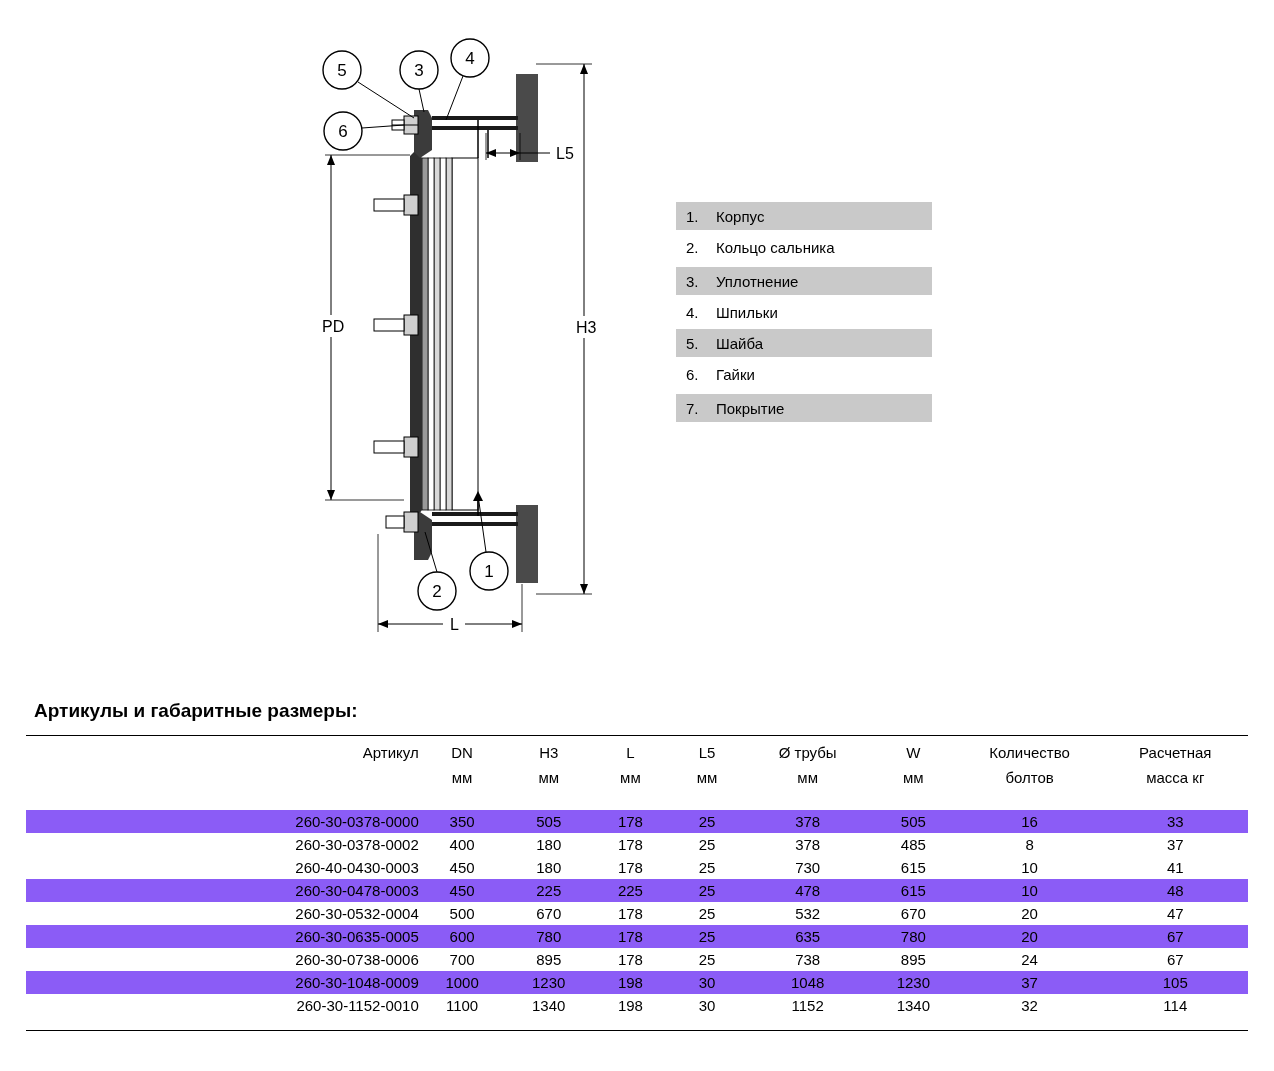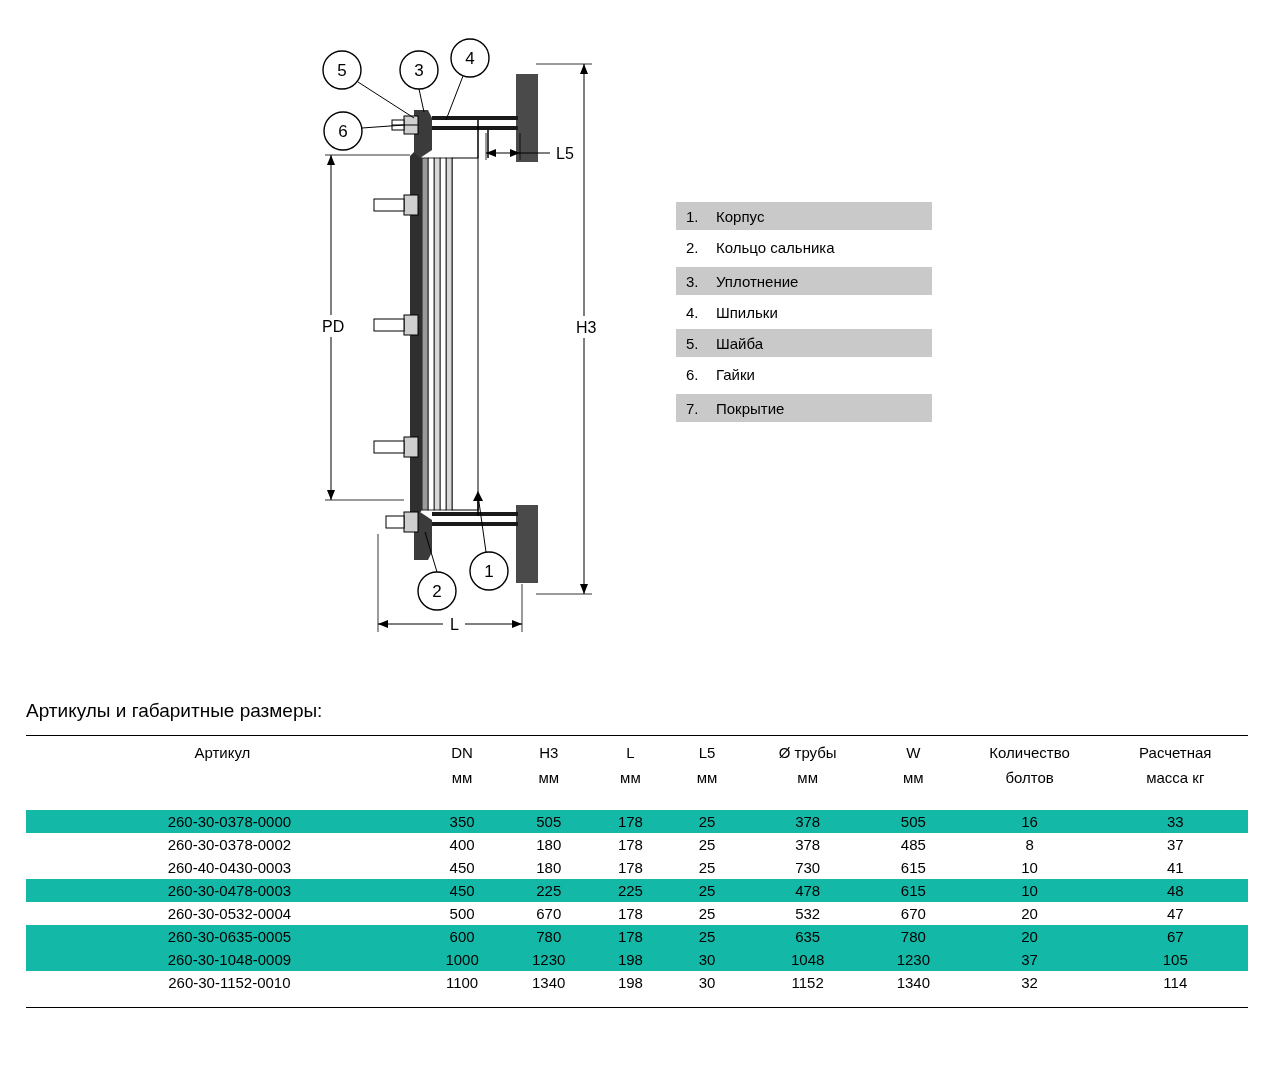--- a/index.html
+++ b/index.html
@@ -45,24 +45,24 @@
     width: 40px;
     padding-left: 10px;
     box-sizing: border-box;
   }
   .legend-label { }
   .legend-gap { height: 3px; }
 
   
   #table-title {
     position: absolute;
-    left: 26px;
+    left: 34px;
     top: 700px;
     font-size: 19px;
-    font-weight: normal;
+    font-weight: bold;
   }
   #spec-table {
     position: absolute;
     left: 26px;
     top: 735px;
     width: 1222px;
     border-collapse: collapse;
     font-size: 15px;
   }
   #spec-table thead tr.head-top th,
@@ -74,23 +74,23 @@
     border-top: 1.5px solid #000;
     padding-top: 8px;
   }
   #spec-table thead tr.head-units th {
     padding-bottom: 24px;
   }
   #spec-table tbody tr td {
     padding: 3px 0;
     text-align: center;
   }
-  #spec-table tbody tr.shaded td { background: #14b8a6; }
+  #spec-table tbody tr.shaded td { background: #8b5cf6; }
   #spec-table td.art, #spec-table th.art {
-    text-align: center;
+    text-align: right;
     padding-left: 14px;
     width: 400px;
   }
   #spec-table tbody tr:last-child td {
     border-bottom: 1.5px solid #000;
     padding-bottom: 16px;
   }
   .col-dn { width: 90px; }
   .col-h3 { width: 90px; }
   .col-l  { width: 80px; }
@@ -359,20 +359,31 @@
       <td class="art">260-30-0635-0005</td>
       <td>600</td>
       <td>780</td>
       <td>178</td>
       <td>25</td>
       <td>635</td>
       <td>780</td>
       <td>20</td>
       <td>67</td>
     </tr>
+    <tr>
+      <td class="art">260-30-0738-0006</td>
+      <td>700</td>
+      <td>895</td>
+      <td>178</td>
+      <td>25</td>
+      <td>738</td>
+      <td>895</td>
+      <td>24</td>
+      <td>67</td>
+    </tr>
     <tr class="shaded">
       <td class="art">260-30-1048-0009</td>
       <td>1000</td>
       <td>1230</td>
       <td>198</td>
       <td>30</td>
       <td>1048</td>
       <td>1230</td>
       <td>37</td>
       <td>105</td>

